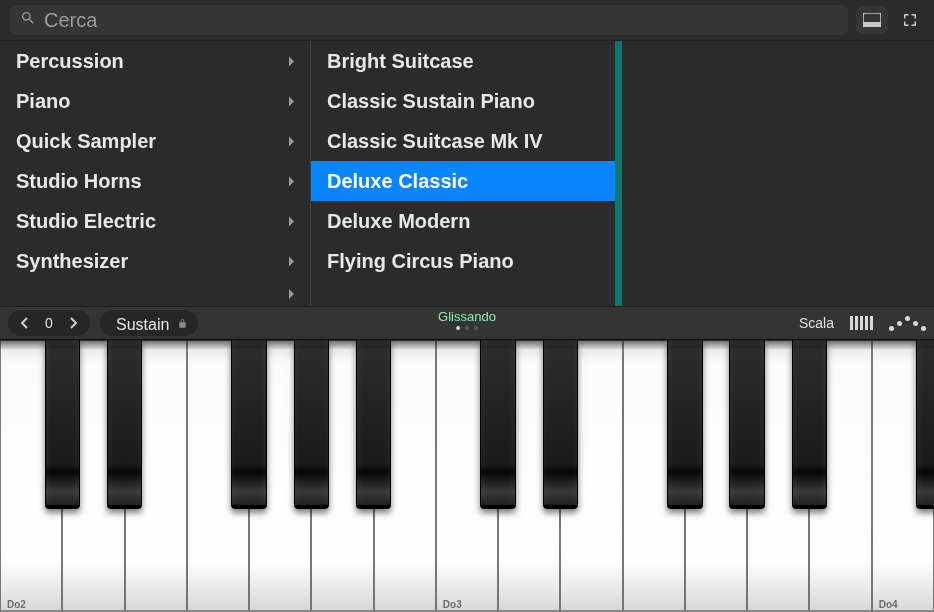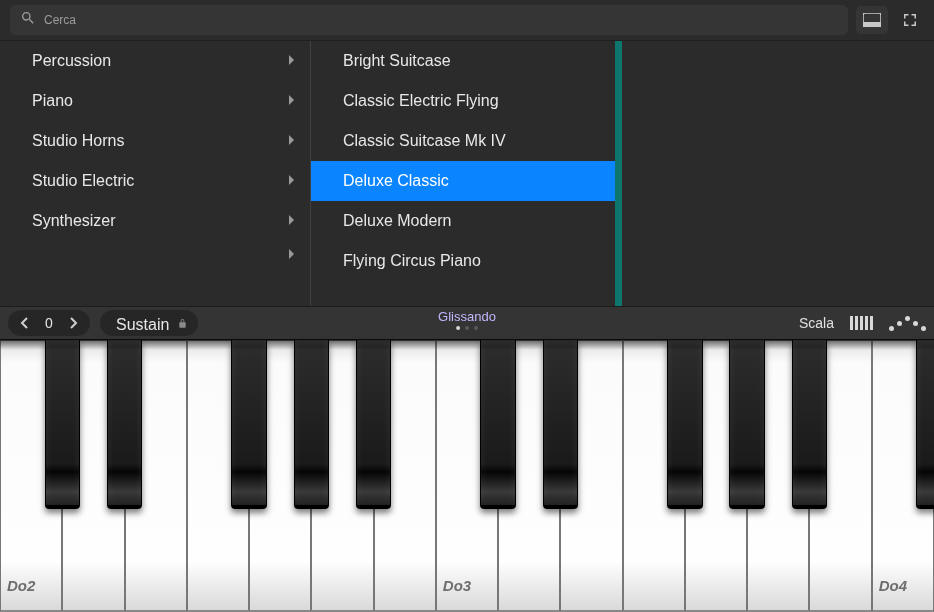--- a/index.html
+++ b/index.html
@@ -2,65 +2,65 @@
 <html><head>
 <meta charset="utf-8">
 <style>
   * { box-sizing: border-box; margin: 0; padding: 0; }
   html, body { width: 934px; height: 612px; overflow: hidden; font-family: -apple-system, Helvetica, Arial, sans-serif; background:#2b2b2b; }
   .root { width:934px; height:612px; display:flex; flex-direction:column; background:#2b2b2b; }
 
   
   .search-row { height:40px; background:#2b2b2b; display:flex; align-items:center; padding:0 10px; gap:8px; }
   .search-field { flex:1; height:30px; border-radius:6px; background:#353535; display:flex; align-items:center; padding:0 10px; gap:8px; }
-  .search-field input { flex:1; background:transparent; border:none; outline:none; color:#f97316; font-size:12px; }
+  .search-field input { flex:1; background:transparent; border:none; outline:none; color:#f97316; font-size:20px; }
   .search-field input::placeholder { color:#9d9d9d; }
   .top-icon-btn { width:32px; height:28px; border-radius:5px; background:#353535; display:flex; align-items:center; justify-content:center; }
   .top-icon-btn svg { fill:#c8c8c8; }
   .bare-icon-btn { width:28px; height:28px; display:flex; align-items:center; justify-content:center; }
 
   
   .browser { flex:0 0 265px; display:flex; background:#2b2b2b; border-top:1px solid #202020; }
   .col { height:265px; overflow:hidden; }
   .col1 { width:311px; border-right:1px solid #404040; }
   .col2 { width:311px; border-right:7px solid #0f766e; }
   .col3 { flex:1; }
-  .item { height:40px; display:flex; align-items:center; padding:0 32px; color:#e8e8e8; font-size:16px; position:relative; }
+  .item { height:40px; display:flex; align-items:center; padding:0 16px; color:#e8e8e8; font-size:20px; position:relative;font-weight:bold; }
   .item.selected { background:#0a84ff; color:#ffffff; }
   .chevron { position:absolute; right:14px; top:50%; transform:translateY(-50%); }
   .chevron svg { fill:#9a9a9a; }
   .col1 .item { padding-right:36px; }
   .partial-item { height:25px; overflow:hidden; display:flex; align-items:flex-start; padding:6px 16px 0; color:#e8e8e8; font-size:16px; position:relative;}
 
   
   .strip { height:34px; background:#343434; display:flex; align-items:center; padding:0 8px; gap:10px; position:relative; border-top:1px solid #1c1c1c; border-bottom:1px solid #0c0c0c;}
   .oct-group { display:flex; align-items:center; background:#262626; border-radius:16px; height:26px; padding:0 4px;}
   .oct-btn { width:24px; height:24px; display:flex; align-items:center; justify-content:center;}
   .oct-btn svg { stroke:#cfcfcf; fill:none; stroke-width:2;}
   .oct-val { width:26px; text-align:center; color:#e6e6e6; font-size:14px;}
   .sustain { display:flex; align-items:center; gap:8px; background:#262626; border-radius:16px; height:26px; padding:4px 10px 0 16px; color:#e6e6e6; font-size:16px;}
   .lock svg { fill:#8a8a8a;}
   .center-block { position:absolute; left:50%; transform:translateX(-50%); display:flex; flex-direction:column; align-items:center; top:2px;}
-  .center-label { color:#c4b5fd; font-size:13px;}
+  .center-label { color:#86efac; font-size:13px;}
   .dots { display:flex; gap:5px; margin-top:2px;}
   .dot { width:4px; height:4px; border-radius:50%; background:#5a5a5a;}
   .dot.active { background:#d8d8d8;}
   .right-group { margin-left:auto; display:flex; align-items:center; gap:16px;}
   .scala-label { color:#e0e0e0; font-size:14px;}
   .bars-icon { display:flex; align-items:flex-end; gap:2px;}
   .bars-icon span { width:3px; background:#d8d8d8;}
   .arp-icon { display:flex; align-items:flex-end; gap:3px;}
   .arp-icon span { width:5px; height:5px; border-radius:50%; background:#d8d8d8;}
 
   
   .kbd-wrap { flex:1; background:linear-gradient(#0f0f0f, #000); position:relative;}
   .kbd { position:absolute; inset:0; }
   .white-keys { position:absolute; left:0; right:0; bottom:0; top:0; display:flex;}
   .white-key { flex:1; background:linear-gradient(#e0e0e0 0%, #fbfbfb 8%, #fefefe 82%, #d9d9d9 100%); border-left:1px solid #777; border-right:1px solid #777; border-bottom:2px solid #888; position:relative; border-top:1px solid #666;}
-  .white-key .wlabel { position:absolute; bottom:16px; left:6px; font-size:15px; font-weight:600; color:#6e6e6e;font-style:italic;}
+  .white-key .wlabel { position:absolute; bottom:0; left:6px; font-size:10px; font-weight:600; color:#6e6e6e;}
   .black-keys { position:absolute; left:0; right:0; top:0; height:62%; }
   .black-key { position:absolute; top:0; width:3.8%; height:100%;
     background:linear-gradient(#555 0%, #2c2c2c 4%, #1a1a1a 75%, #050505 80%, #3a3a3a 92%, #111 100%);
     border-left:1px solid #000; border-right:1px solid #000; border-bottom:4px solid #000; border-radius:0 0 4px 4px; box-shadow: 0 4px 6px rgba(0,0,0,0.5), inset 0 -6px 8px rgba(255,255,255,0.08);}
   .kbd-topshadow { position:absolute; left:0; right:0; top:0; height:10px; background:linear-gradient(rgba(0,0,0,0.55), rgba(0,0,0,0));} 
 </style>
 </head>
 <body>
 
 <div class="root">
@@ -95,20 +95,26 @@
               <path d="M1 1l5 5-5 5"></path>
             </svg></span>
       </div>
       <div class="item">
         <span>Piano</span>
         <span class="chevron"><svg width="8" height="12" viewBox="0 0 8 12">
               <path d="M1 1l5 5-5 5"></path>
             </svg></span>
       </div>
       <div class="item">
+        <span>Quick Sampler</span>
+        <span class="chevron"><svg width="8" height="12" viewBox="0 0 8 12">
+              <path d="M1 1l5 5-5 5"></path>
+            </svg></span>
+      </div>
+      <div class="item">
         <span>Studio Horns</span>
         <span class="chevron"><svg width="8" height="12" viewBox="0 0 8 12">
               <path d="M1 1l5 5-5 5"></path>
             </svg></span>
       </div>
       <div class="item">
         <span>Studio Electric</span>
         <span class="chevron"><svg width="8" height="12" viewBox="0 0 8 12">
               <path d="M1 1l5 5-5 5"></path>
             </svg></span>
@@ -125,21 +131,21 @@
               <path d="M1 1l5 5-5 5"></path>
             </svg></span>
       </div>
     </div>
 
     <div class="col col2">
       <div class="item">
         <span>Bright Suitcase</span>
       </div>
       <div class="item">
-        <span>Classic Electric Flying</span>
+        <span>Classic Sustain Piano</span>
       </div>
       <div class="item">
         <span>Classic Suitcase Mk IV</span>
       </div>
       <div class="item selected">
         <span>Deluxe Classic</span>
       </div>
       <div class="item">
         <span>Deluxe Modern</span>
       </div>

